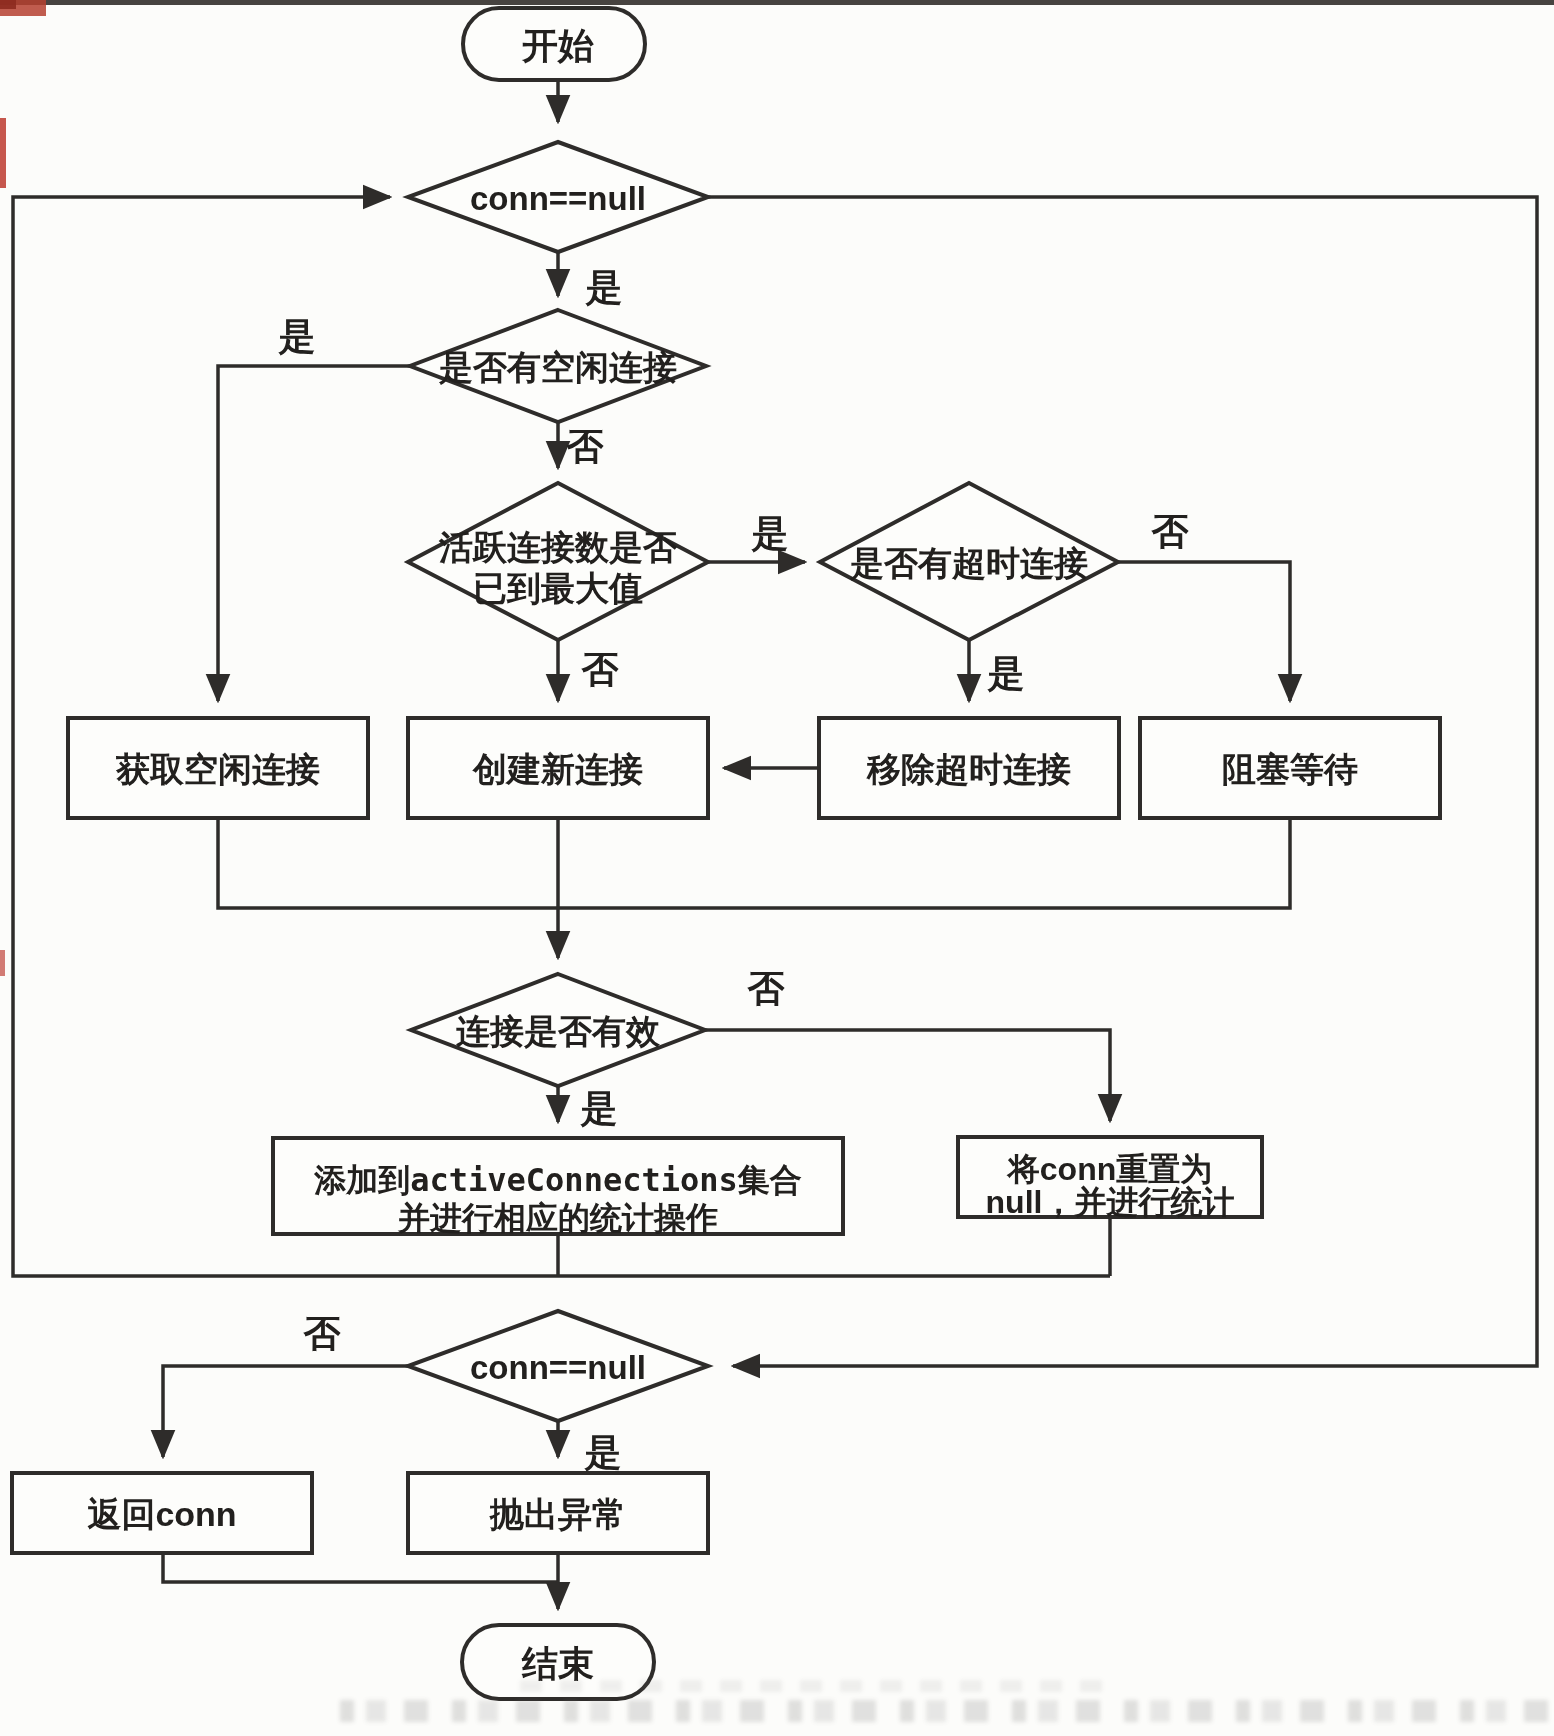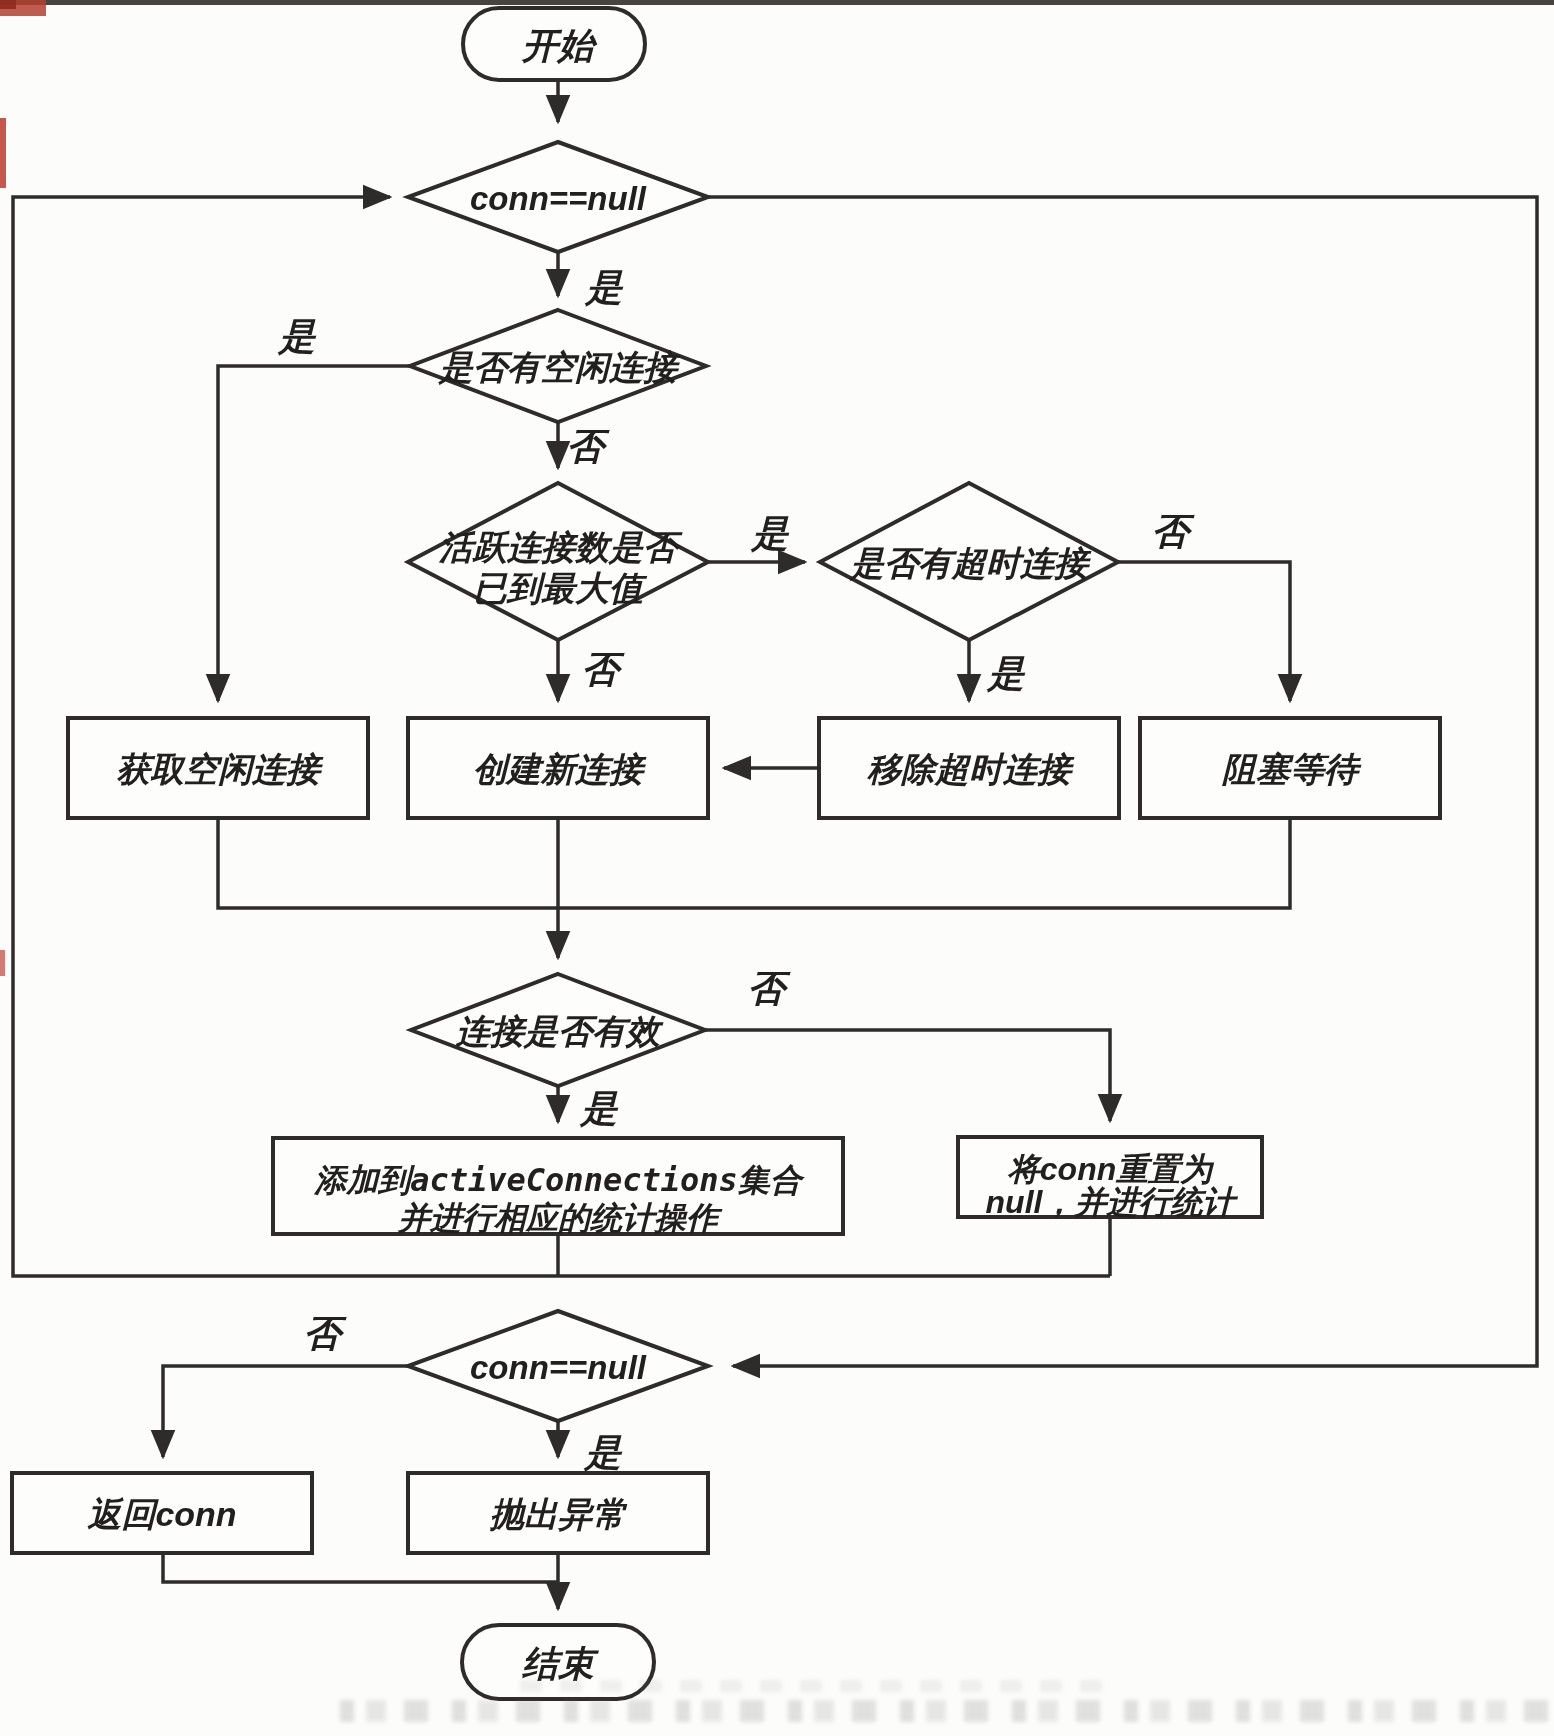--- a/index.html
+++ b/index.html
@@ -2,21 +2,20 @@
 <html><head>
 <meta charset="utf-8">
 <style>
   html,body{margin:0;padding:0;}
   .page{
     position:relative;
     width:1554px;height:1736px;
     background:#fcfcfa;
     overflow:hidden;
     font-family:"Liberation Sans","DejaVu Sans",sans-serif;
-    font-style:italic;
   }
   svg{position:absolute;left:0;top:0;}
   .edge{fill:none;stroke:#2e2c2a;stroke-width:3.5;}
   .shape{fill:#fdfdfb;stroke:#2e2c2a;stroke-width:4;}
   .node-text{
     font-family:"Liberation Sans","DejaVu Sans",sans-serif;
     font-weight:700;fill:#22201e;font-size:34px;
     text-anchor:middle;dominant-baseline:central;
   }
   .code-text{font-family:"DejaVu Sans Mono","Liberation Mono",monospace;font-weight:700;}

